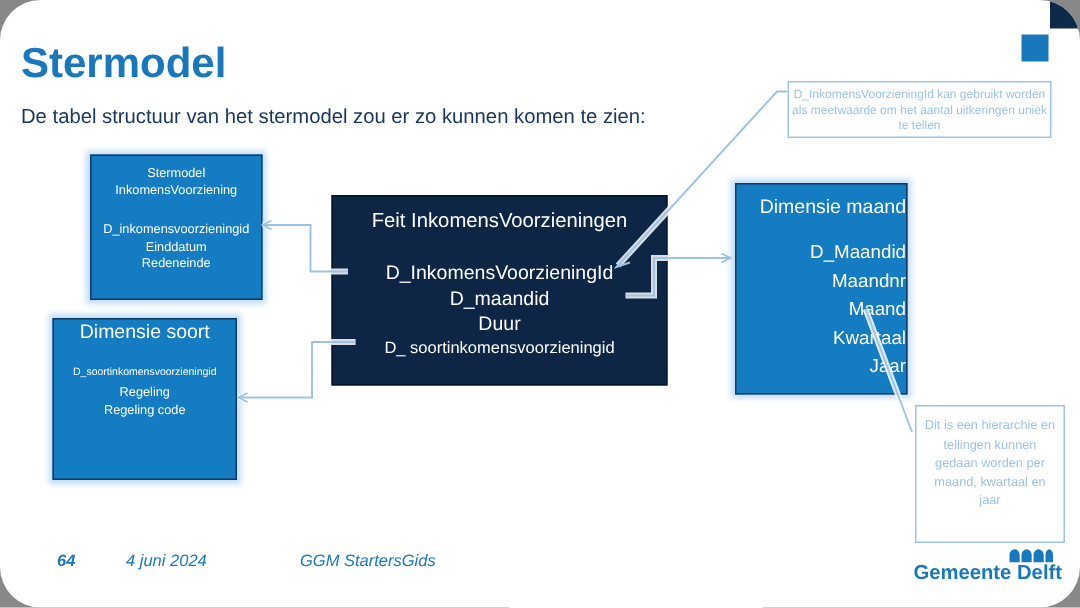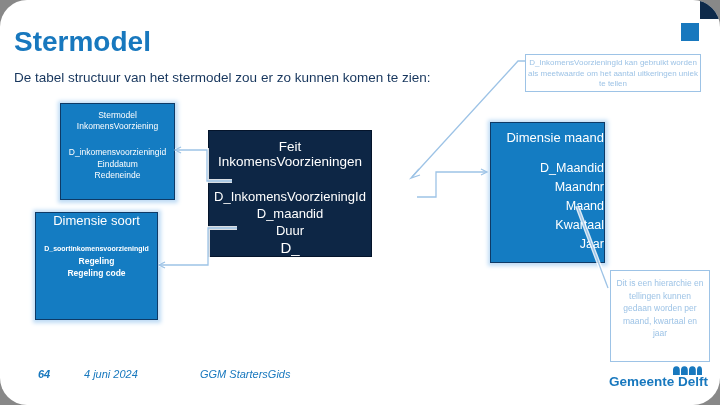--- a/index.html
+++ b/index.html
@@ -23,36 +23,36 @@
   
   .ebox {
     position:absolute; color:#ffffff; text-align:center;
     background:#147CC2; border:1.5px solid #0E3A66;
     box-shadow:0 0 4px 2.5px #BFDCF5;
   }
   .ebox.dark {
     background:#0D2645; border:1.5px solid #04142B; box-shadow:none;
   }
   .box-dim-iv   { left:60px;  top:103px; width:115px; height:97px;  }
-  .box-feit     { left:208px; top:130px; width:164px; height:127px; }
+  .box-feit     { left:221px; top:130px; width:224px; height:127px; }
   .box-dim-maand{ left:490px; top:122px; width:115px; height:141px;text-align:right; }
   .box-dim-soort{ left:35px;  top:212px; width:123px; height:108px; }
 
   .box-dim-iv .hdr   { padding-top:6px; font-size:8.5px; line-height:11px; }
   .box-dim-iv .flds  { margin-top:15px; font-size:8.5px; line-height:11.5px; }
 
   .box-feit .hdr  { padding-top:8px; font-size:13.5px; line-height:15px; }
   .box-feit .flds { margin-top:19px; font-size:13px; line-height:17px; }
-  .box-feit .flds .small { font-size:15px; }
+  .box-feit .flds .small { font-size:11px; }
 
   .box-dim-maand .hdr  { padding-top:7px; font-size:13px; line-height:15px; }
   .box-dim-maand .flds { margin-top:14px; font-size:12.5px; line-height:19px; }
 
   .box-dim-soort .hdr  { font-size:13px; line-height:15px; }
-  .box-dim-soort .flds { margin-top:15px; font-size:8.5px; line-height:12px;font-weight:bold; }
+  .box-dim-soort .flds { margin-top:15px; font-size:8.5px; line-height:12px; }
   .box-dim-soort .flds .tiny { font-size:7px; }
 
   
   .callout {
     position:absolute; background:#ffffff; border:1px solid #9DC3E6;
     color:#9DC3E6; text-align:center;
   }
   .callout-top {
     left:525px; top:54px; width:176px; height:38px;
     font-size:8px; line-height:10.5px; padding-top:3px;

